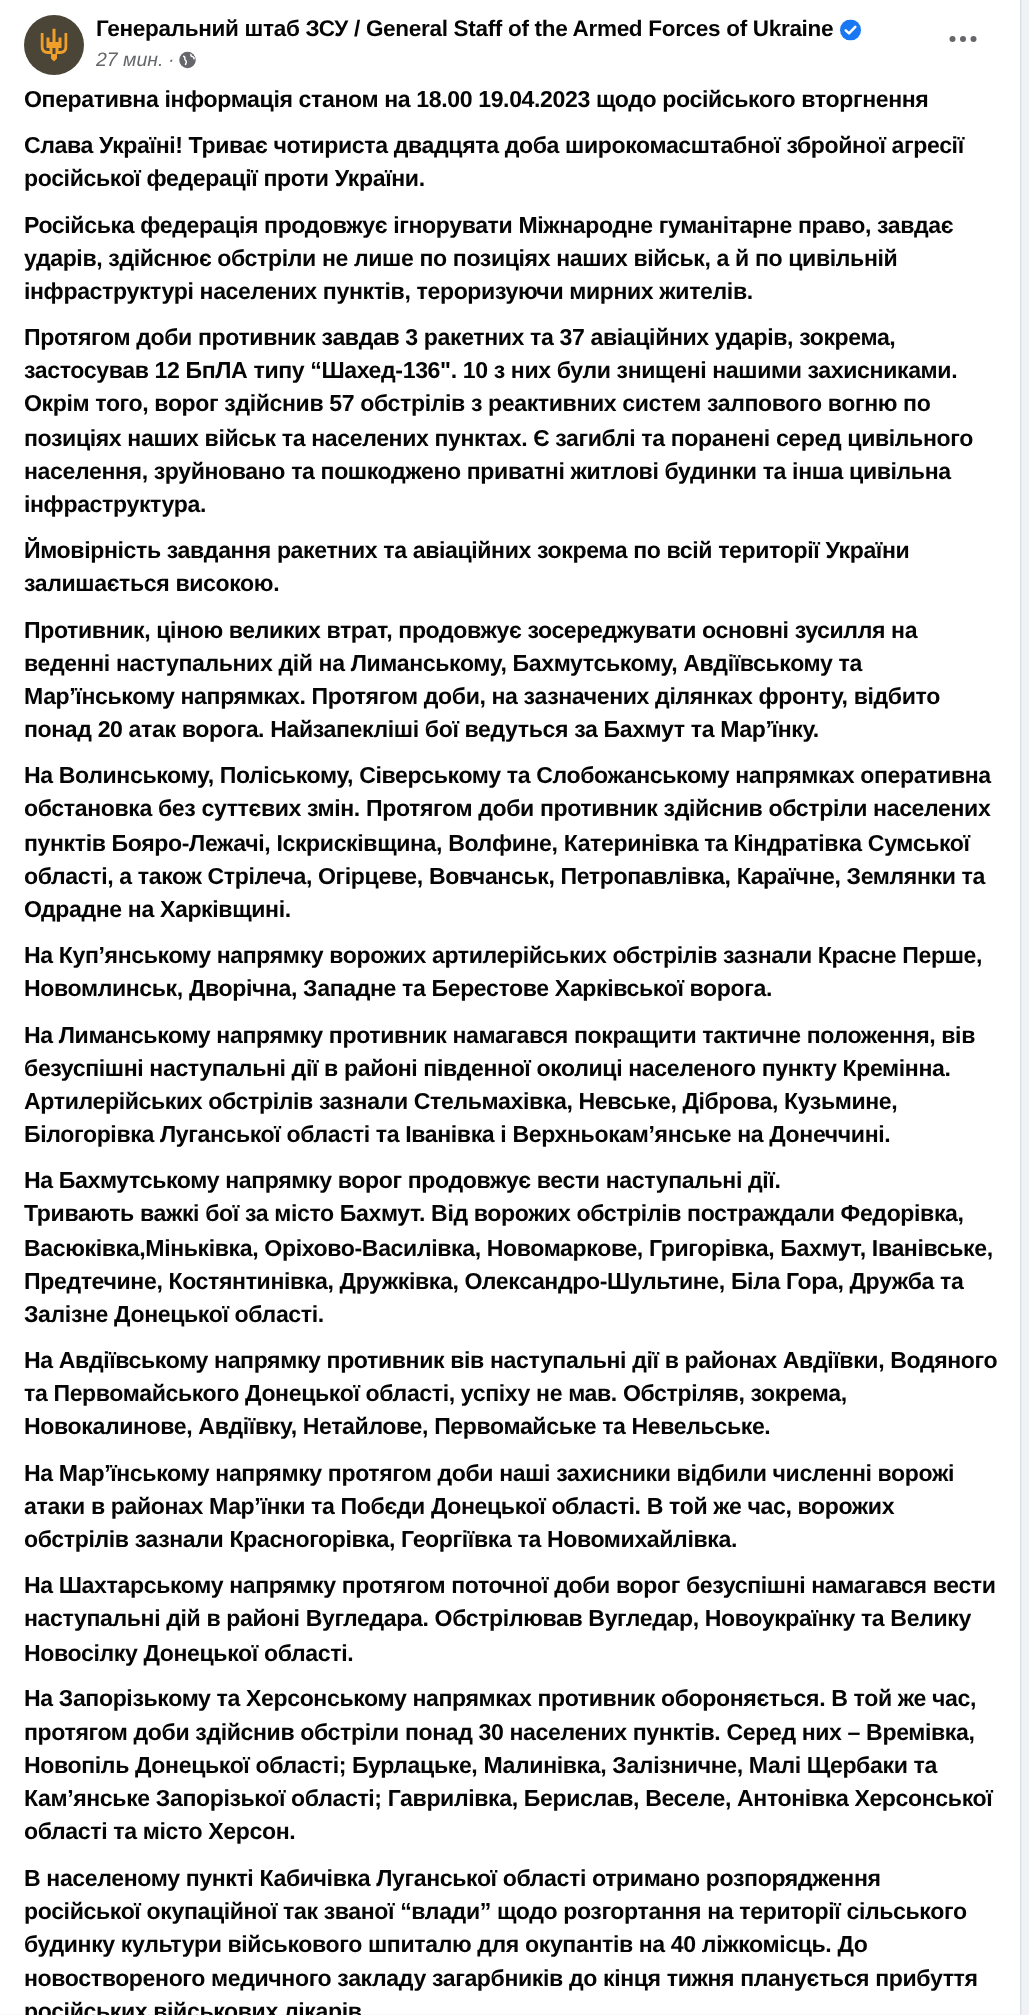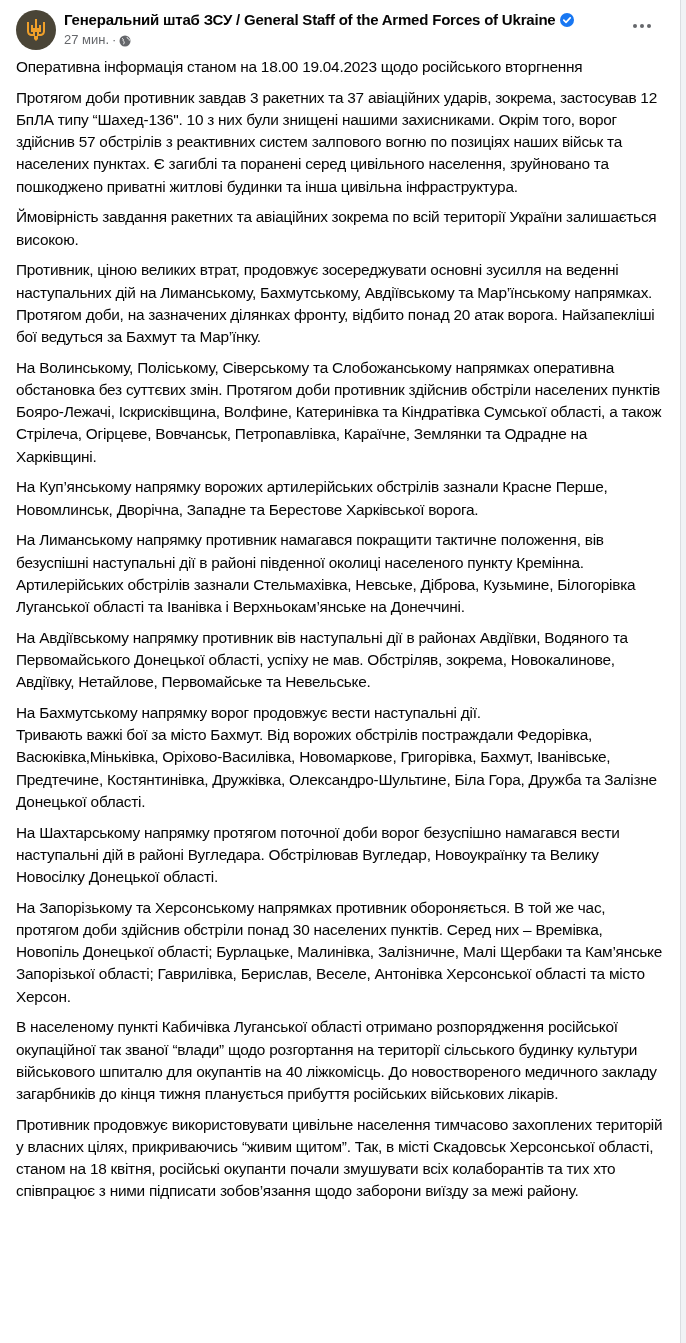--- a/index.html
+++ b/index.html
@@ -29,37 +29,37 @@
       font-size: 15px; font-weight: bold; letter-spacing: -0.2px;
       white-space: nowrap; color: #050505;
       display: flex; align-items: center;
     }
     .verified {
       display: inline-block; margin-left: 5px;
       width: 14px; height: 14px;
     }
     .meta {
       position: absolute; left: 48px; top: 24px;
-      font-size: 13px; color: #65676b; display: flex; align-items: flex-end;
+      font-size: 13px; color: #65676b; display: flex; align-items: center; font-style: italic;
     }
     .meta .dot { margin: 0 3px; }
     .globe { width: 12px; height: 12px; }
     .more {
       position: absolute; right: 24px; top: 10px;
       width: 28px; height: 16px;
       display: flex; align-items: center; justify-content: center; gap: 3px;
       cursor: pointer;
     }
     .more span { width: 4px; height: 4px; border-radius: 50%; background: #65676b; display: block; }
     .body {
       position: absolute; left: 16px; top: 56px; width: 650px;
       font-size: 15.4px; line-height: 22.2px; color: #050505;
       letter-spacing: -0.25px;
     }
-    .body p { margin: 0 0 8.6px 0; white-space: pre-line; }
+    .body p { margin: 0 0 8.6px 0; white-space: pre-line; font-weight: bold; }
   </style>
 </head>
 <body>
 
 <div class="post">
   <div class="header">
     <div class="avatar">
       <svg viewBox="0 0 18 22">
         <path fill="#f0a02a" d="M8 0h2v13h-2z M0 3h2v9c0 2 1 3 3 3h1v-6h2v8H5C2 17 0 15 0 12z M16 3h2v9c0 3-2 5-5 5h-3v-8h2v6h1c2 0 3-1 3-3z M4 6h2v7H4z M12 6h2v7h-2z M7 17h4v3l-2 2-2-2z"></path>
       </svg>
@@ -81,28 +81,31 @@
     </div>
     <div class="more">
       <span></span>
       <span></span>
       <span></span>
     </div>
   </div>
 
   <div class="body">
     <p>Оперативна інформація станом на 18.00 19.04.2023 щодо російського вторгнення</p>
+    <p>Слава Україні! Триває чотириста двадцята доба широкомасштабної збройної агресії російської федерації проти України.</p>
+    <p>Російська федерація продовжує ігнорувати Міжнародне гуманітарне право, завдає ударів, здійснює обстріли не лише по позиціях наших військ, а й по цивільній інфраструктурі населених пунктів, тероризуючи мирних жителів.</p>
     <p>Протягом доби противник завдав 3 ракетних та 37 авіаційних ударів,  зокрема, застосував 12 БпЛА типу “Шахед-136". 10 з них були знищені нашими захисниками. Окрім того, ворог здійснив 57 обстрілів з реактивних систем залпового вогню по позиціях наших військ та населених пунктах. Є загиблі та поранені серед цивільного населення, зруйновано та пошкоджено приватні житлові будинки та інша цивільна інфраструктура.</p>
     <p>Ймовірність завдання ракетних та авіаційних зокрема по всій території України залишається високою.</p>
     <p>Противник, ціною великих втрат, продовжує зосереджувати основні зусилля на веденні наступальних дій на Лиманському, Бахмутському, Авдіївському та Мар’їнському напрямках. Протягом доби, на зазначених ділянках фронту, відбито понад 20 атак ворога. Найзапекліші бої ведуться за Бахмут та Мар’їнку.</p>
     <p>На Волинському, Поліському, Сіверському та Слобожанському напрямках оперативна обстановка без суттєвих змін. Протягом доби противник здійснив обстріли населених пунктів Бояро-Лежачі, Іскрисківщина, Волфине, Катеринівка та Кіндратівка Сумської області, а також Стрілеча, Огірцеве, Вовчанськ, Петропавлівка, Караїчне, Землянки та Одрадне на Харківщині.</p>
     <p>На Куп’янському напрямку ворожих артилерійських обстрілів зазнали Красне Перше, Новомлинськ, Дворічна, Западне та Берестове Харківської ворога.</p>
     <p>На Лиманському напрямку противник намагався покращити тактичне положення, вів безуспішні наступальні дії в районі південної околиці населеного пункту Кремінна. Артилерійських обстрілів зазнали Стельмахівка, Невське, Діброва, Кузьмине, Білогорівка Луганської області та Іванівка і Верхньокам’янське на Донеччині.</p>
-    <p>На Авдіївському напрямку противник вів наступальні дії в районах Авдіївки, Водяного та Первомайського Донецької області, успіху не мав. Обстріляв, зокрема, Новокалинове, Авдіївку, Нетайлове, Первомайське та Невельське.</p>
     <p>На Бахмутському напрямку ворог продовжує вести наступальні дії.
 Тривають важкі бої за місто Бахмут. Від ворожих обстрілів постраждали Федорівка, Васюківка,Міньківка, Оріхово-Василівка, Новомаркове, Григорівка, Бахмут, Іванівське, Предтечине, Костянтинівка, Дружківка, Олександро-Шультине, Біла Гора, Дружба та Залізне Донецької області.</p>
-    <p>На Шахтарському напрямку протягом поточної доби ворог безуспішно намагався вести наступальні дій в районі Вугледара. Обстрілював Вугледар, Новоукраїнку та Велику Новосілку Донецької області.</p>
+    <p>На Авдіївському напрямку противник вів наступальні дії в районах Авдіївки, Водяного та Первомайського Донецької області, успіху не мав. Обстріляв, зокрема, Новокалинове, Авдіївку, Нетайлове, Первомайське та Невельське.</p>
+    <p>На Мар’їнському напрямку протягом доби наші захисники відбили численні ворожі атаки в районах Мар’їнки  та Побєди Донецької області. В той же час, ворожих обстрілів зазнали Красногорівка, Георгіївка та Новомихайлівка.</p>
+    <p>На Шахтарському напрямку протягом поточної доби ворог безуспішні намагався вести наступальні дій в районі Вугледара. Обстрілював Вугледар, Новоукраїнку та Велику Новосілку Донецької області.</p>
     <p>На Запорізькому та Херсонському напрямках противник обороняється. В той же час, протягом доби здійснив обстріли понад 30 населених пунктів. Серед них – Времівка, Новопіль Донецької області; Бурлацьке, Малинівка, Залізничне, Малі Щербаки та Кам’янське Запорізької області; Гаврилівка, Берислав, Веселе, Антонівка Херсонської області та місто Херсон.</p>
     <p>В населеному пункті Кабичівка Луганської області отримано розпорядження російської окупаційної так званої “влади” щодо розгортання на території сільського будинку культури військового шпиталю для окупантів на 40 ліжкомісць. До новоствореного медичного закладу загарбників до кінця тижня планується прибуття російських військових лікарів.</p>
     <p>Противник продовжує використовувати цивільне населення тимчасово захоплених територій у власних цілях, прикриваючись “живим щитом”. Так, в місті Скадовськ Херсонської області, станом на 18 квітня, російські окупанти почали змушувати всіх колаборантів та тих хто співпрацює з ними підписати зобов’язання щодо заборони виїзду за межі району.</p>
 
   </div>
 </div>
 
 </body></html>

